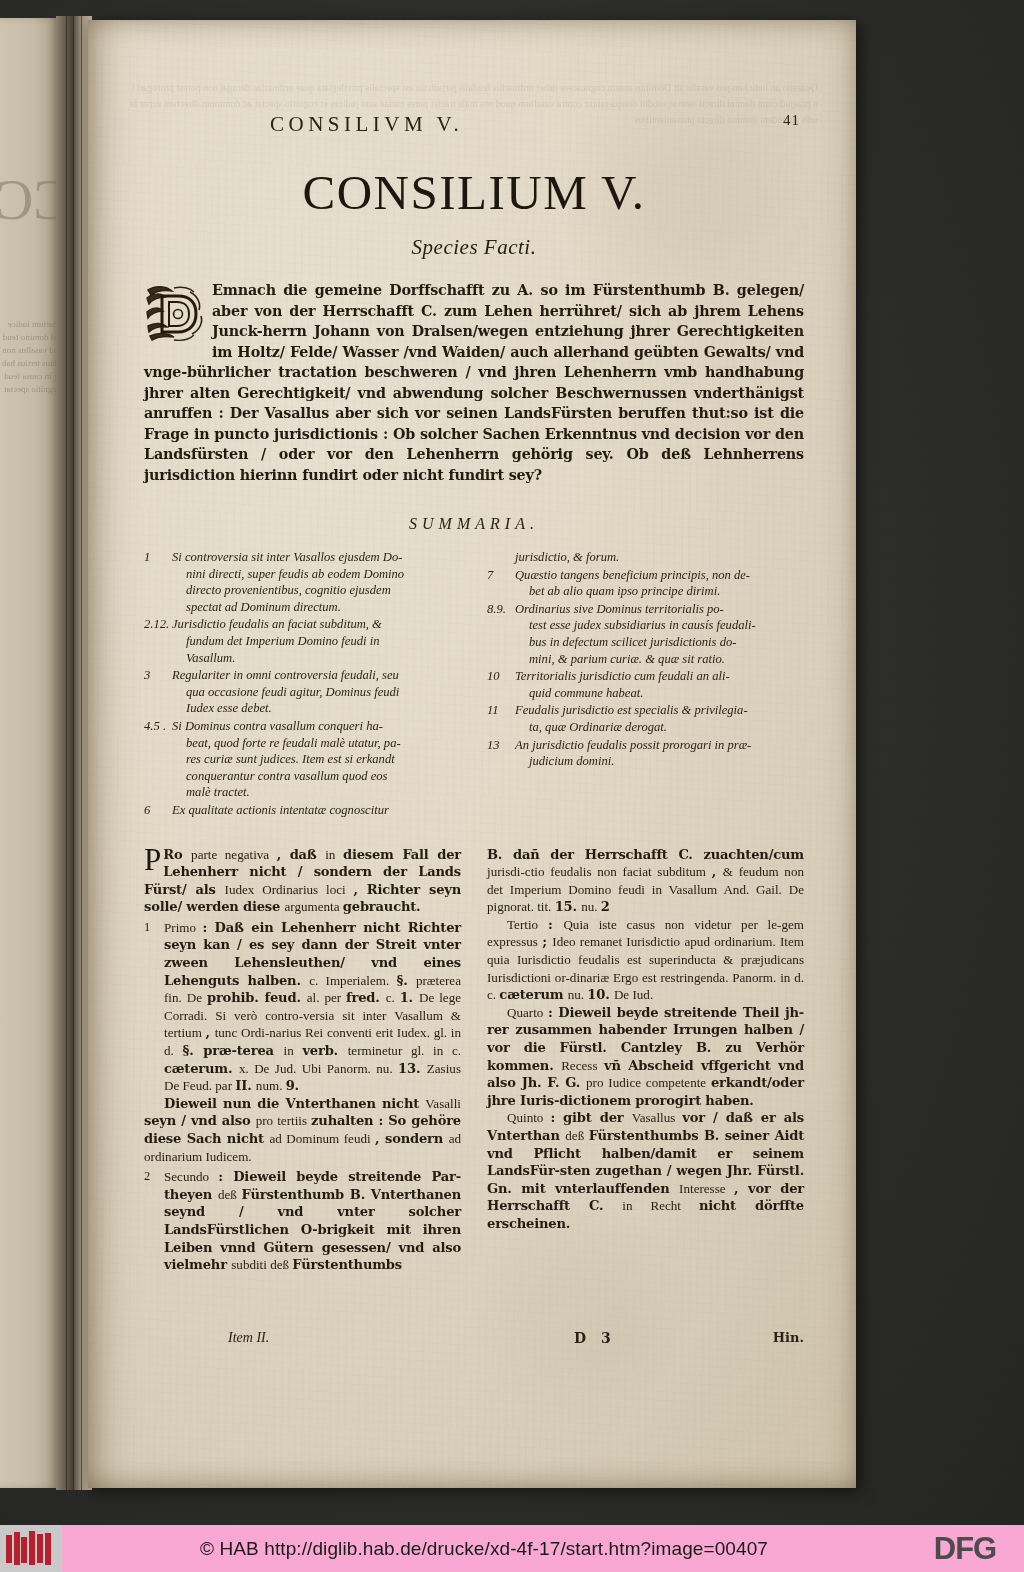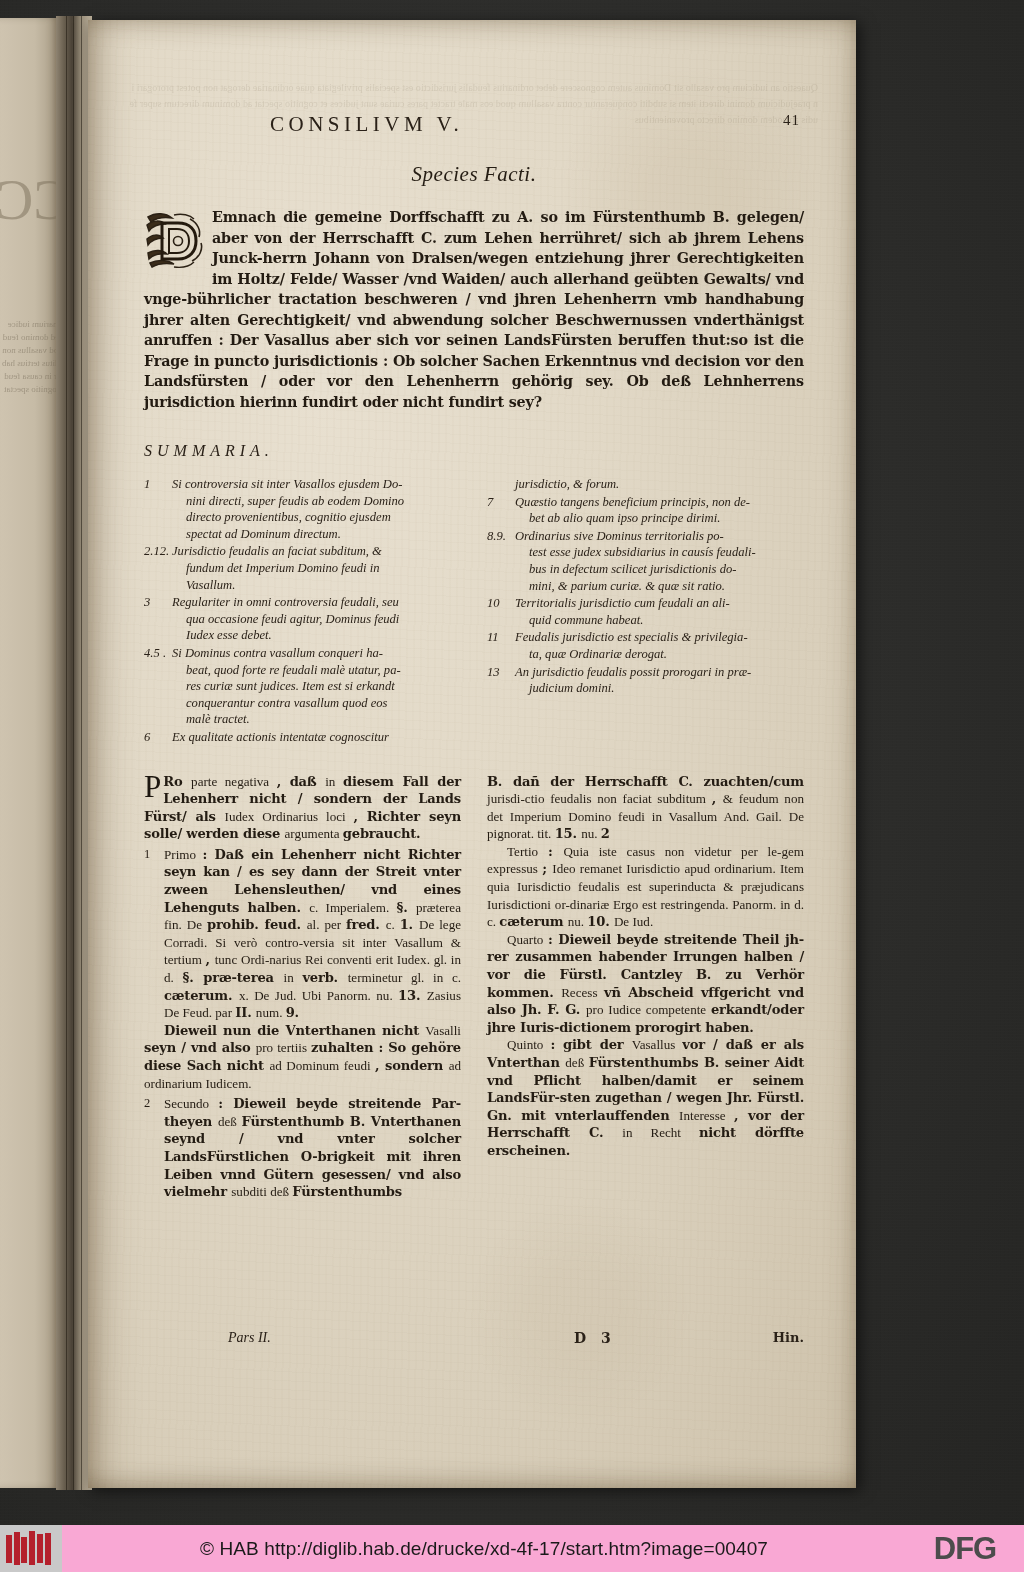--- a/index.html
+++ b/index.html
@@ -74,21 +74,21 @@
   .fraktur{font-family:"DejaVu Serif",serif;color:#231b12;
       font-weight:700;font-size:14.3px;line-height:20.5px;
       letter-spacing:-.15px;}
   .opening{position:relative;min-height:108px;}
   .dropcap{float:left;width:62px;height:62px;margin:2px 6px 0 0;
       position:relative;}
   .dropcap svg{display:block;}
   .opening p{margin:0;text-align:justify;}
 
   
-  .summaria-head{text-align:left;font-style:italic;font-size:16px;
+  .summaria-head{text-align:center;font-style:italic;font-size:16px;
       letter-spacing:5px;color:#2a2118;margin:30px 0 16px 0;}
   .sum-cols{display:flex;gap:26px;}
   .sum-col{flex:1;}
   .sum-item{display:flex;font-style:italic;font-size:12.6px;line-height:16.6px;
       color:#2b2219;margin-bottom:1px;}
   .sum-no{width:26px;flex:none;text-align:left;padding-right:2px;}
   .sum-tx{flex:1;text-indent:0;}
   .sum-tx .ind{display:block;padding-left:14px;}
 
   
@@ -156,20 +156,21 @@
   </div>
   <div class="page-edge-shade"></div>
 
   <div class="content">
 
     <div class="runhead">
       <div class="rh-title">CONSILIVM V.</div>
       <div class="rh-folio">41</div>
     </div>
 
+    <div class="display-title">CONSILIUM V.</div>
     <div class="species">Species Facti.</div>
 
     <div class="opening fraktur">
       <span class="dropcap">
         <svg width="62" height="62" viewBox="0 0 62 62">
           <g fill="none" stroke="#2b2115" stroke-width="1.5">
             <path d="M4 8 C12 3 22 4 28 9 C20 8 12 9 7 13 Z" fill="#3a2c1a"></path>
             <path d="M3 16 C9 11 17 11 21 15 C14 15 8 18 5 22 Z" fill="#3a2c1a"></path>
             <path d="M3 30 C8 25 15 25 19 29 C13 29 7 32 4 36 Z" fill="#3a2c1a"></path>
             <path d="M4 44 C11 40 19 41 23 45 C16 44 9 46 5 50 Z" fill="#3a2c1a"></path>
@@ -250,21 +251,21 @@
           <p class="bp"><span><span class="frk">B. dañ der Herrschafft C. zuachten/cum </span><span class="rom">jurisdi-ctio feudalis non faciat subditum </span><span class="frk">, </span><span class="rom">&amp; feudum non det Imperium Domino feudi in Vasallum And. Gail. De pignorat. tit. </span><span class="frk">15. </span><span class="rom">nu. </span><span class="frk">2</span></span></p>
           <p class="bp indent"><span><span class="rom">Tertio </span><span class="frk">: </span><span class="rom">Quia iste casus non videtur per le-gem expressus </span><span class="frk">; </span><span class="rom">Ideo remanet Iurisdictio apud ordinarium.  Item quia Iurisdictio feudalis est superinducta &amp; præjudicans Iurisdictioni or-dinariæ Ergo est restringenda. Panorm. in d. c. </span><span class="frk">cæterum </span><span class="rom">nu. </span><span class="frk">10. </span><span class="rom">De Iud.</span></span></p>
           <p class="bp indent"><span><span class="rom">Quarto </span><span class="frk">: Dieweil beyde streitende Theil jh-rer zusammen habender Irrungen halben / vor die Fürstl. Cantzley B. zu Verhör kommen. </span><span class="rom">Recess </span><span class="frk">vñ Abscheid vffgericht vnd also Jh. F. G. </span><span class="rom">pro Iudice competente </span><span class="frk">erkandt/oder jhre Iuris-dictionem prorogirt haben.</span></span></p>
           <p class="bp indent"><span><span class="rom">Quinto </span><span class="frk">: gibt der </span><span class="rom">Vasallus </span><span class="frk">vor / daß er als Vnterthan </span><span class="rom">deß </span><span class="frk">Fürstenthumbs B. seiner Aidt vnd Pflicht halben/damit er seinem LandsFür-sten zugethan / wegen Jhr. Fürstl. Gn. mit vnterlauffenden </span><span class="rom">Interesse </span><span class="frk">, vor der Herrschafft C. </span><span class="rom">in Recht </span><span class="frk">nicht dörffte erscheinen.</span></span></p>
         </div>
     </div>
 
   </div>
 
   <div class="page-foot">
-    <span class="pars">Pars II.</span>
+    <span class="pars">Item II.</span>
     <span class="sig">D 3</span>
     <span class="catch">Hin.</span>
   </div>
 </div>
 
 <div class="footbar">
   <div class="hab-mark">
     <i style="left:6px;  height:28px; top:10px;"></i>
     <i style="left:14px; height:33px; top:7px;"></i>
     <i style="left:21px; height:26px; top:12px;"></i>

